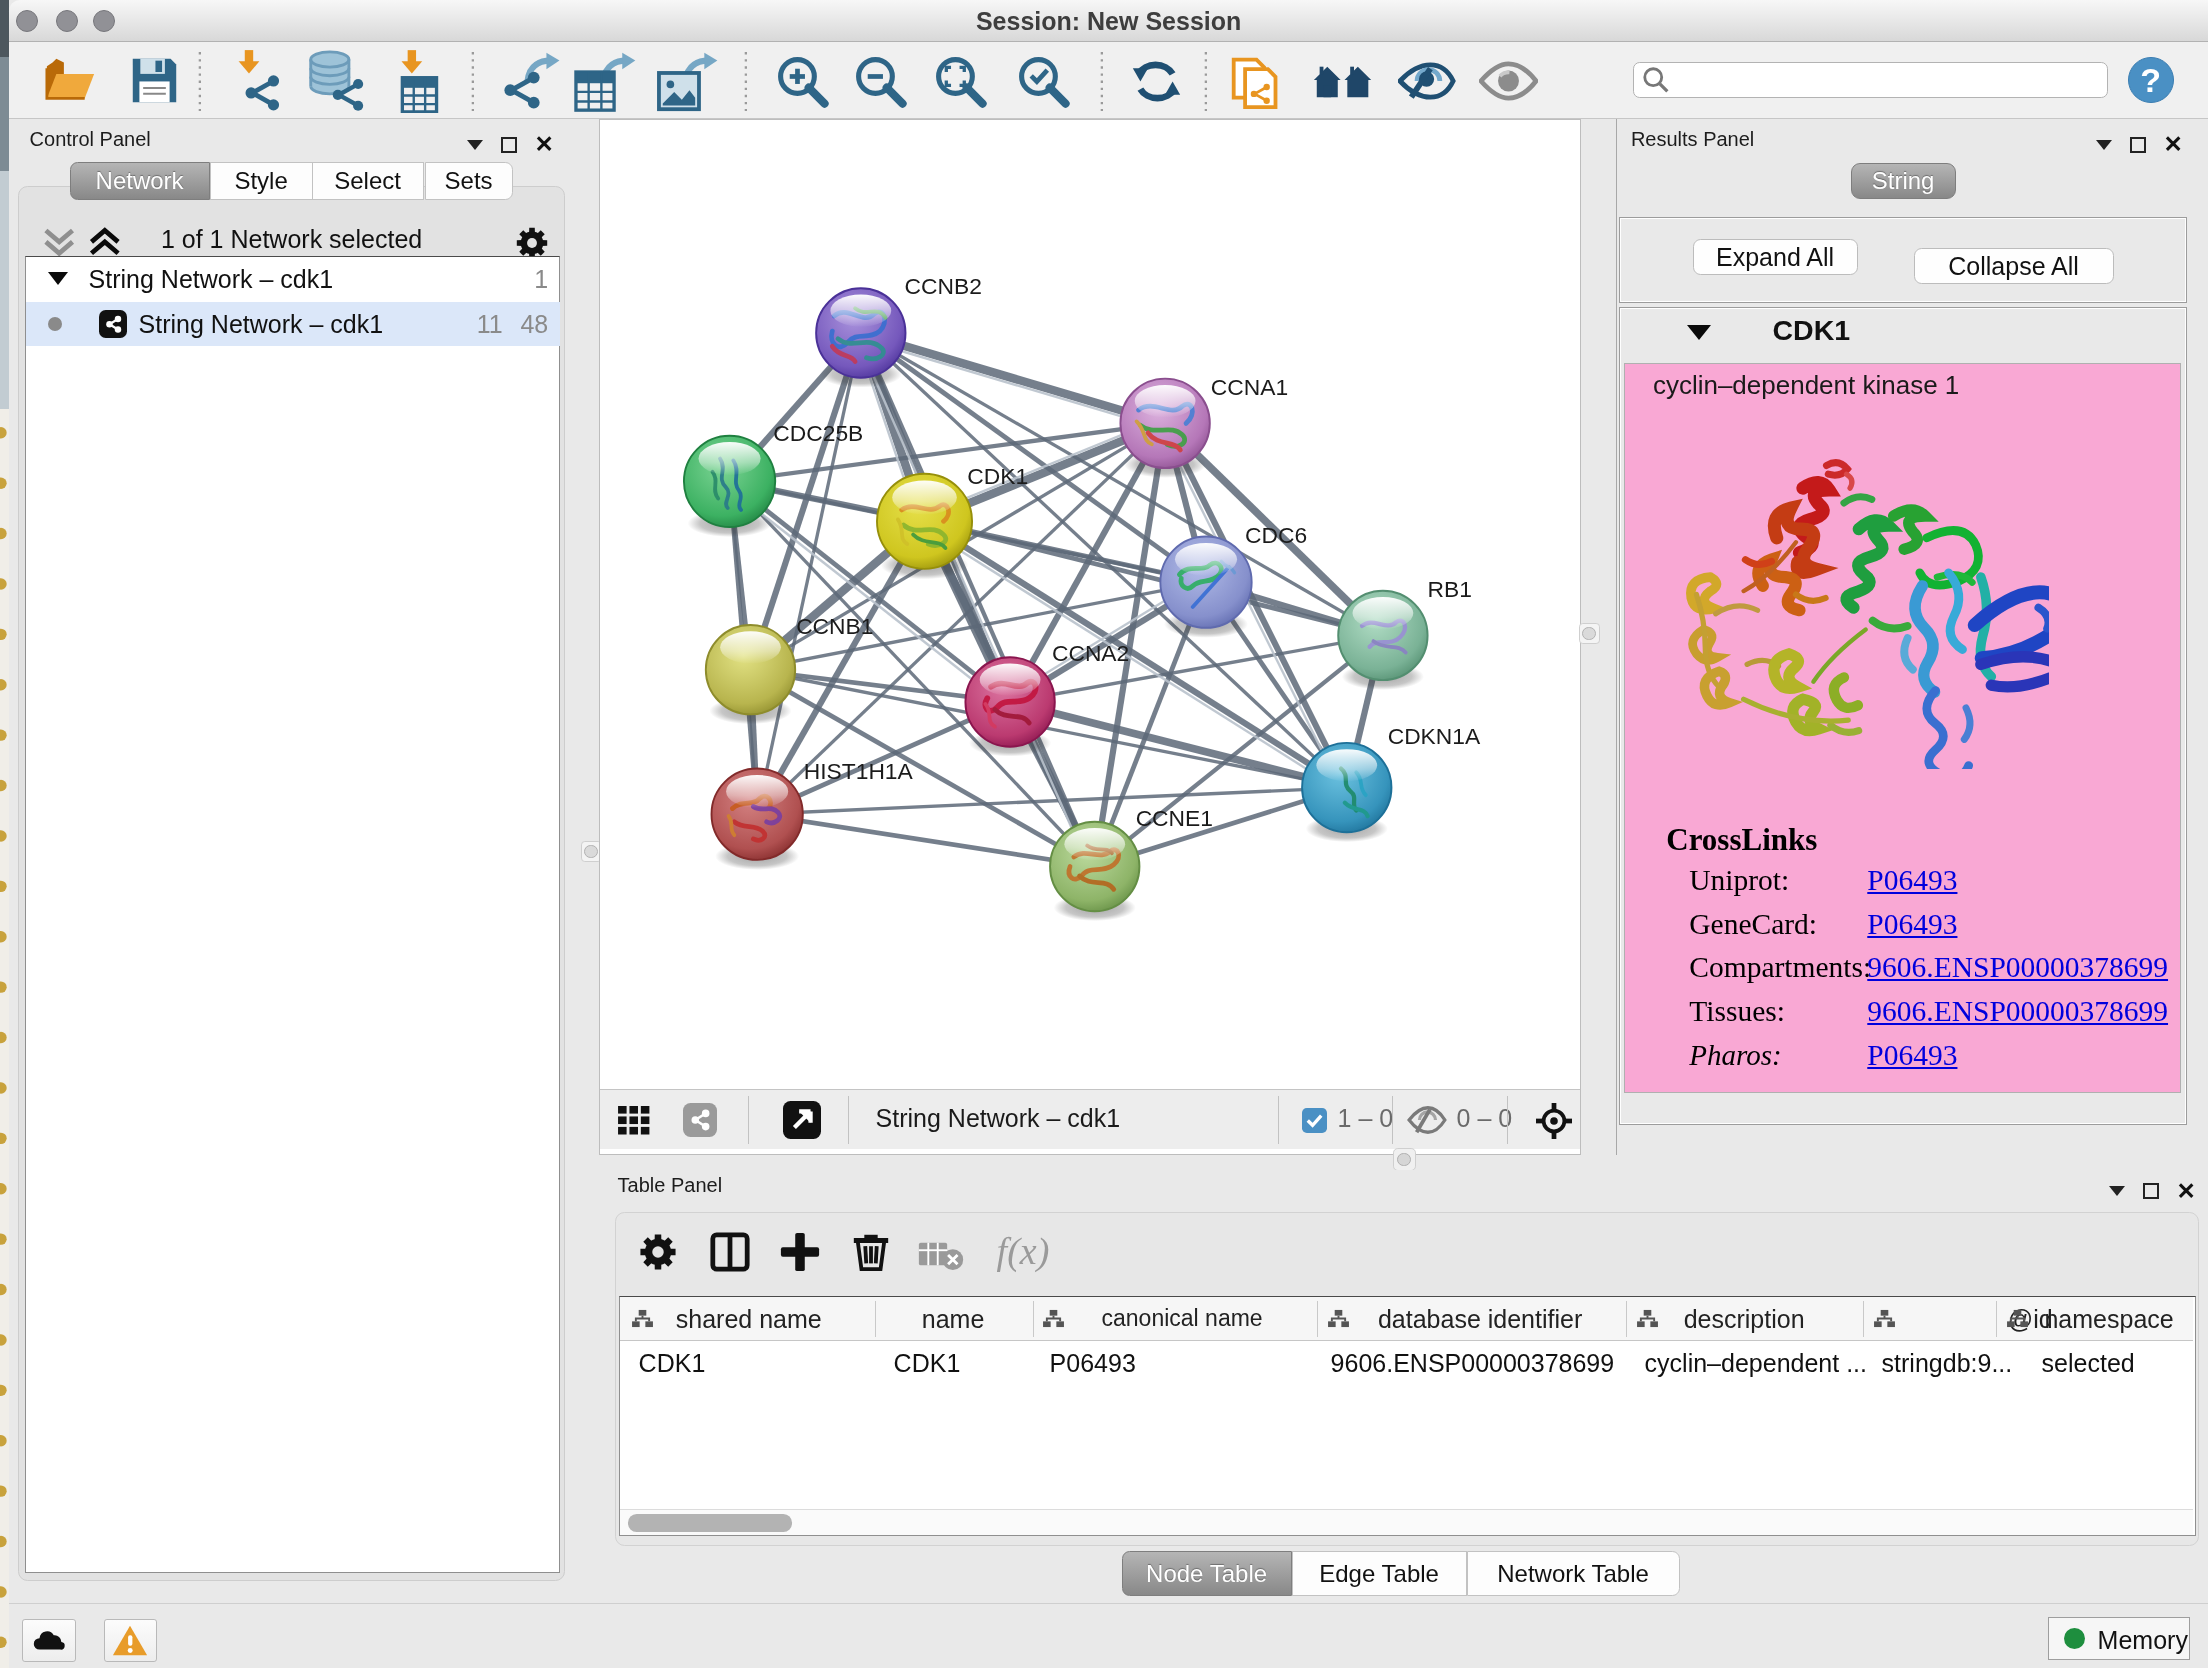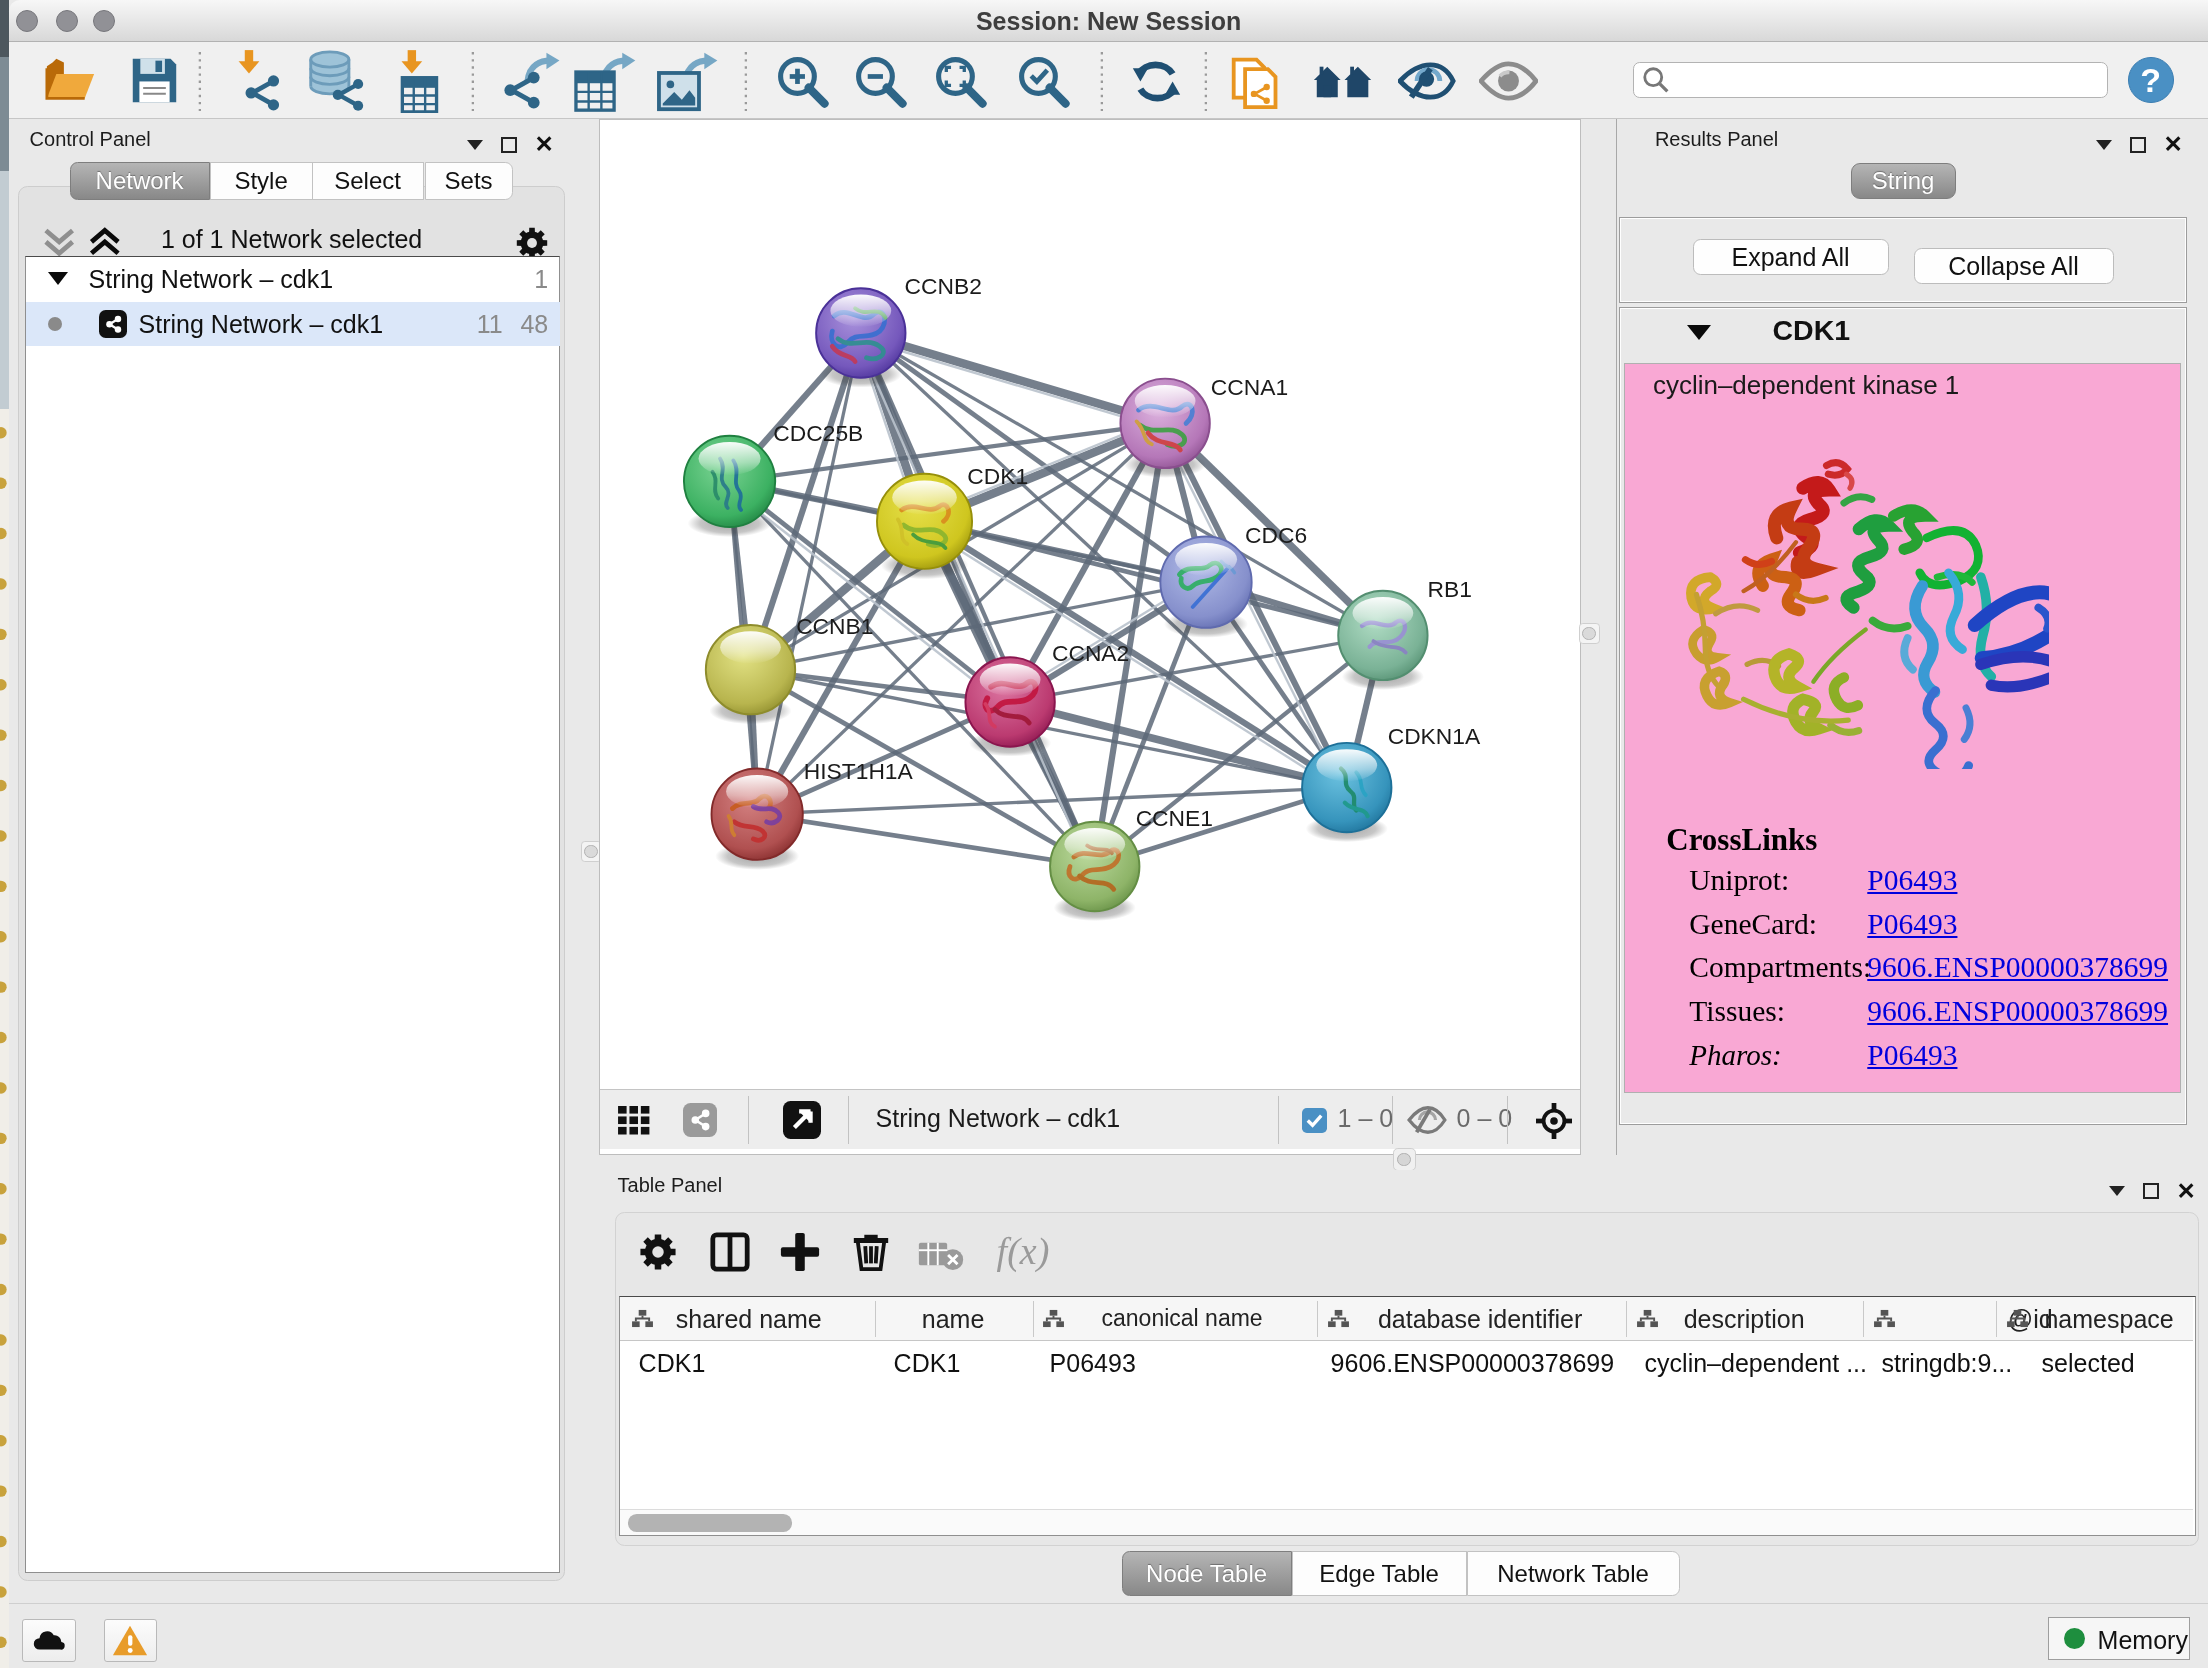--- a/index.html
+++ b/index.html
@@ -661,30 +661,30 @@
         </svg>
    </div>
  </div>
 
  <div class="abs" style="left:1570px;top:623px;width:21px;height:21px;background:#f4f4f4;border:1px solid #cfcfcf;border-radius:3.8px;">
    <div class="abs" style="left:2.9px;top:2.9px;width:13.3px;height:13.3px;border-radius:50%;background:#dadada;border:1px solid #b2b2b2;"></div>
  </div>
  <div class="abs" style="left:1607px;top:119px;width:1.9px;height:1036px;background:#a8a8a8;"></div>
 
  <div class="abs" style="left:1609px;top:120px;width:591px;height:1039px;background:#e9e9e9;">
-   <div class="ptitle abs" style="left:13.3px;top:7.6px;margin-left:24px;">Results Panel</div>
+   <div class="ptitle abs" style="left:13.3px;top:7.6px;">Results Panel</div>
    <div class="hicons" style="left:478px;top:13.3px;">
         <div class="tri"></div>
         <div class="sqr"></div>
         <div class="xx">✕</div>
       </div>
    <div class="abs" style="left:233px;top:43px;width:105px;height:36px;border-radius:9px;background:linear-gradient(#b5b5b5,#888);border:1px solid #7e7e7e;color:#fff;font-size:24px;text-align:center;line-height:34px;text-shadow:0 -1px 1px rgba(0,0,0,0.35);">String</div>
 
    <div class="abs" style="left:1.9px;top:97px;width:568px;height:86px;border:1px solid #9c9c9c;box-shadow:inset 0 0 0 1px #fff;"></div>
-   <div class="btn" style="left:75px;top:119px;width:196px;height:36px;line-height:34px;">Expand All</div>
+   <div class="btn" style="left:75px;top:119px;width:165px;height:36px;line-height:34px;">Expand All</div>
    <div class="btn" style="left:296px;top:128px;width:200px;height:36px;line-height:34px;">Collapse All</div>
 
    <div class="abs" style="left:1.9px;top:187px;width:568px;height:818px;border:1px solid #9c9c9c;box-shadow:inset 0 0 0 1px #fff;">
      <div class="abs" style="left:67px;top:17px;width:0;height:0;border-left:12.4px solid transparent;border-right:12.4px solid transparent;border-top:15px solid #0a0a0a;"></div>
      <div class="abs" style="left:152px;top:5.7px;font-size:28.5px;font-weight:bold;color:#111;">CDK1</div>
      <div class="abs" style="left:3.8px;top:55px;width:557px;height:730px;border:1px solid #b0b0b0;background:#f9a8d4;">
        <div class="abs" style="left:27.6px;top:5.7px;font-size:26px;color:#1a1a1a;">cyclin–dependent kinase 1</div>
        <svg class="abs" style="left:40px;top:91px;" width="384" height="314" viewBox="0 0 440 360">
             <g fill="none" stroke-linecap="round">
               <path d="M158,38 q20,-14 30,2 q-26,0 -12,16 q14,12 -10,18 q-22,6 -4,20 q16,10 -8,18" stroke="#c41a1a" stroke-width="15"></path>

